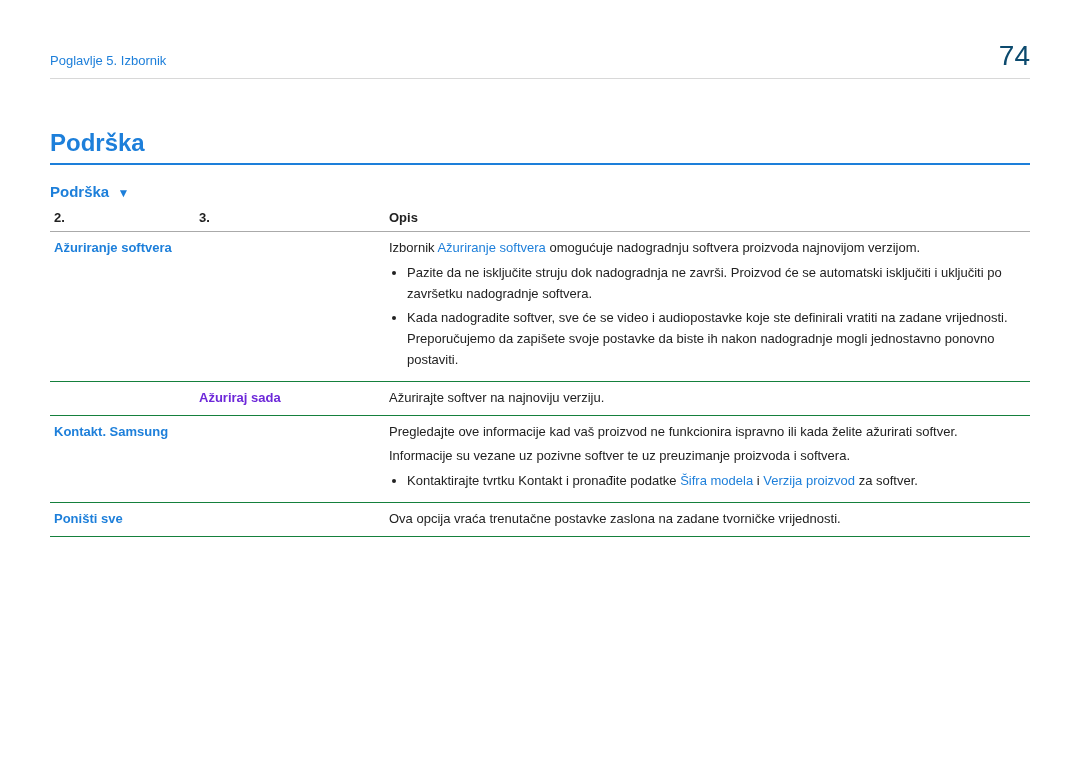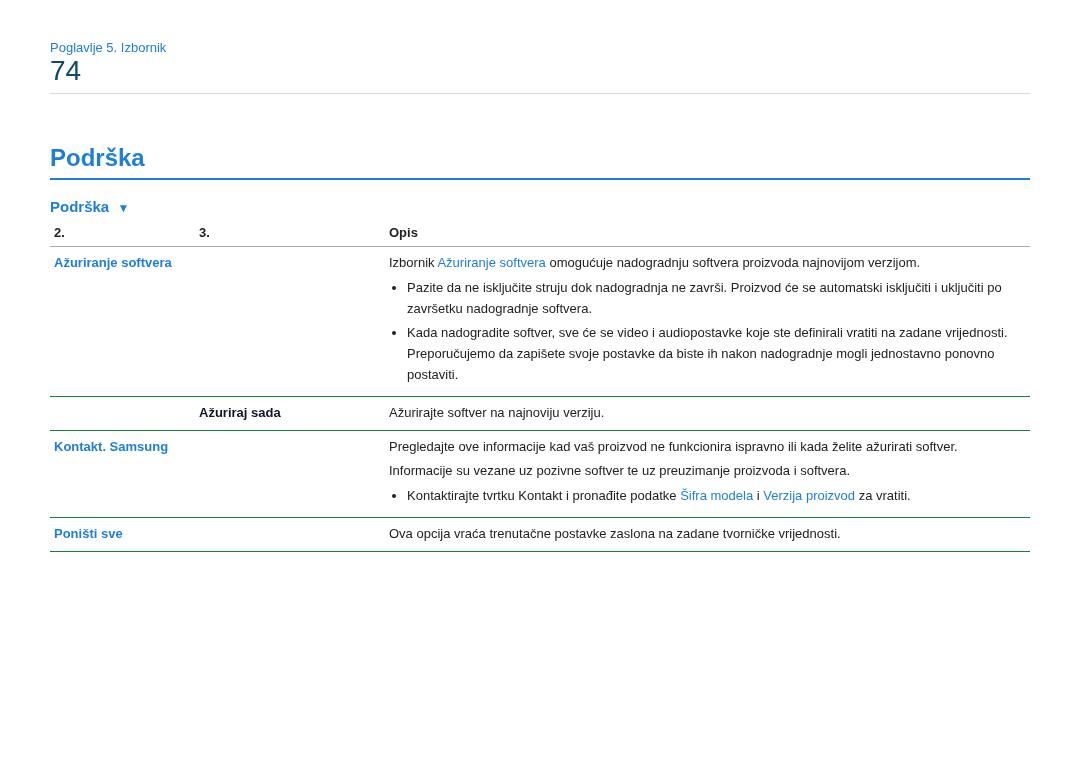--- a/index.html
+++ b/index.html
@@ -14,21 +14,20 @@
   .page {
     padding: 40px 50px 0 50px;
   }
   .header-row {
     display: flex;
     justify-content: space-between;
     align-items: baseline;
     border-bottom: 1px solid #d8d8d8;
     padding-bottom: 6px;
     margin-bottom: 50px;
-    flex-direction: column;
   }
   .chapter {
     font-size: 13px;
     color: #1d7fda;
   }
   .page-number {
     font-size: 28px;
     color: #0c4a6e;
     font-weight: 400;
   }
@@ -63,21 +62,21 @@
     padding: 6px 4px;
     border-bottom: 1px solid #aaa;
   }
   tbody td {
     vertical-align: top;
     padding: 6px 4px 6px 4px;
     border-bottom: 1px solid #15803d;
     line-height: 1.6;
   }
   td.col2 { color: #1d7fda; font-weight: 600; }
-  td.col3 { color: #0f172a; font-weight: 600; }
+  td.col3 { color: #6d28d9; font-weight: 600; }
   td.desc { color: #222; }
   .blue { color: #1d7fda; }
   ul.bullets {
     list-style: disc;
     padding-left: 18px;
     margin-top: 4px;
   }
   ul.bullets li {
     margin-bottom: 4px;
   }
@@ -137,21 +136,21 @@
 
 
       <tr>
         <td class="col2">Kontakt. Samsung</td>
         <td class="col3"></td>
         <td class="desc">
           <div>Pregledajte ove informacije kad vaš proizvod ne funkcionira ispravno ili kada želite ažurirati softver.</div>
           <div style="margin-top:4px;">Informacije su vezane uz pozivne softver te uz preuzimanje proizvoda i softvera.</div>
           <ul class="bullets">
             <li>
-              <span>Kontaktirajte tvrtku Kontakt i pronađite podatke </span><span class="blue">Šifra modela</span><span> i </span><span class="blue">Verzija proizvod</span><span> za vratiti.</span>
+              <span>Kontaktirajte tvrtku Kontakt i pronađite podatke </span><span class="blue">Šifra modela</span><span> i </span><span class="blue">Verzija proizvod</span><span> za softver.</span>
             </li>
           </ul>
         </td>
       </tr>
 
       <tr>
         <td class="col2">Poništi sve</td>
         <td class="col3"></td>
         <td class="desc">Ova opcija vraća trenutačne postavke zaslona na zadane tvorničke vrijednosti.</td>
       </tr>

